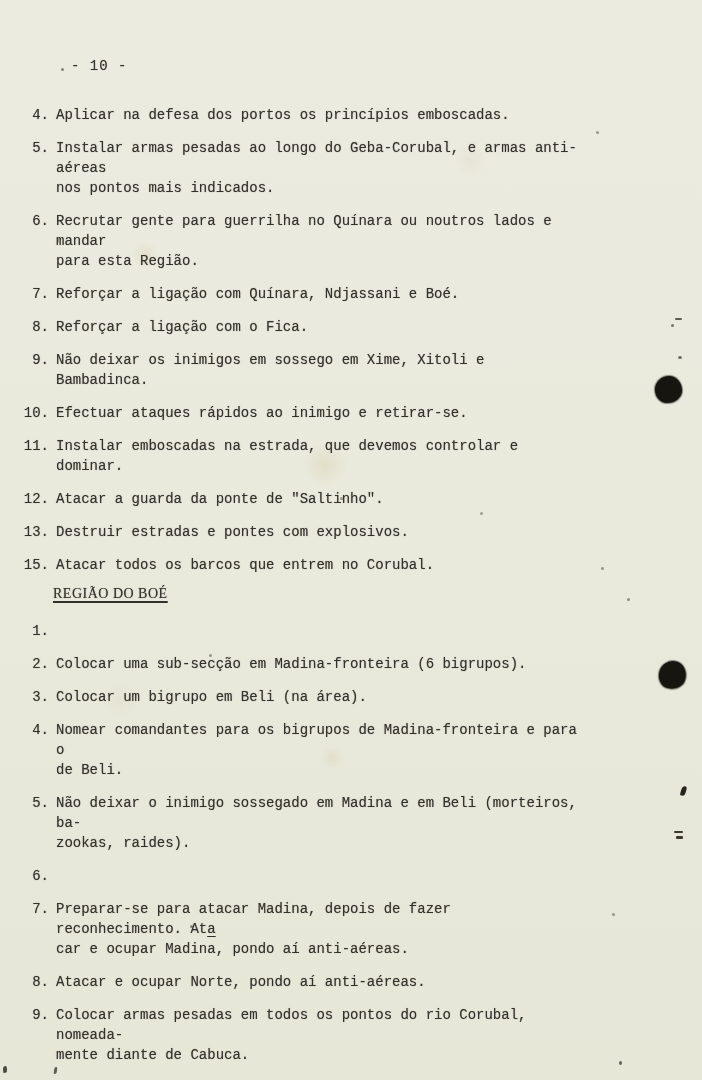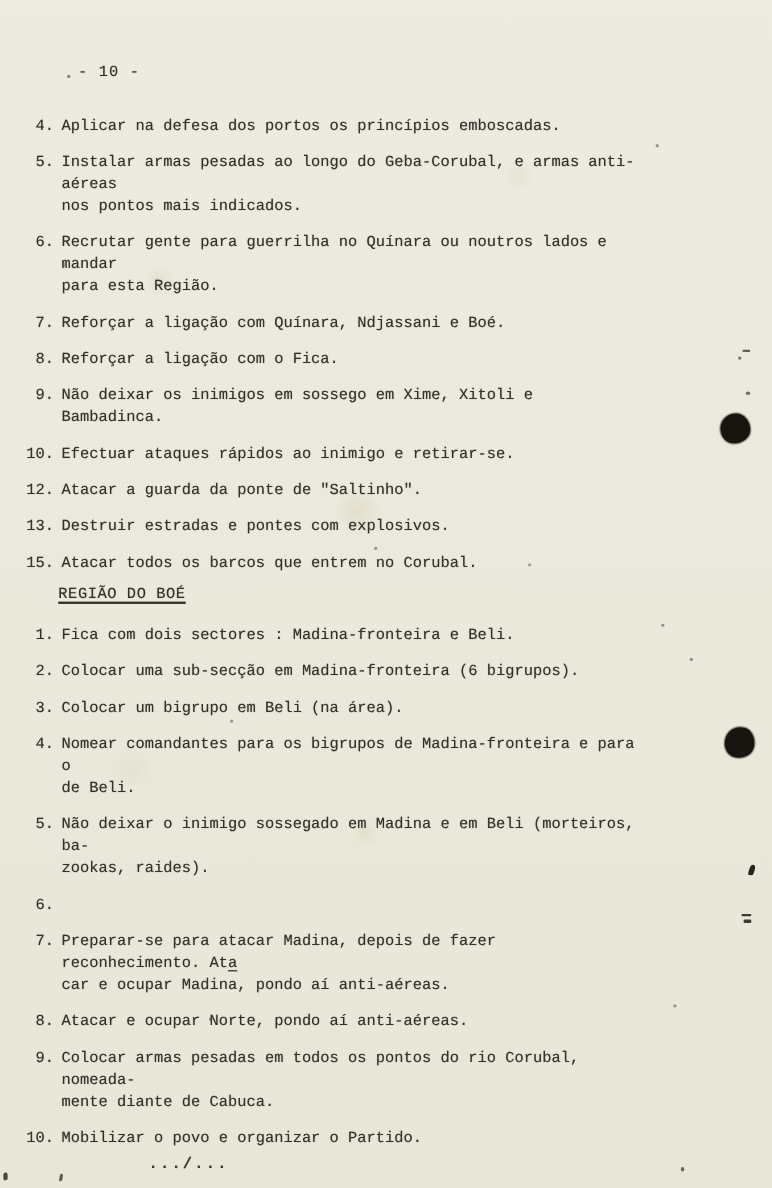--- a/index.html
+++ b/index.html
@@ -26,20 +26,21 @@
   .doc-list{margin:0;padding:0;}
   .item{display:flex;margin-bottom:13px;}
   .num{flex:0 0 49px;text-align:right;white-space:pre;}
   .txt{padding-left:7px;}
   .heading{margin:-4px 0 17px 53px;}
   .heading span{
     text-decoration:underline;
     text-underline-offset:3px;
     text-decoration-thickness:1.5px;
     letter-spacing:.5px;
+    font-family:Liberation Serif, serif;
   }
   .continuation{margin:-9px 0 0 135px;letter-spacing:2px;font-weight:bold;}
   .u-tail{text-decoration:underline;text-underline-offset:3px;}
   .artifact{position:absolute;}
   .blob{background:#17150f;border-radius:52% 48% 56% 44% / 50% 55% 45% 50%;box-shadow:0 0 1px 1px rgba(23,21,15,.5);}
   .speck{background:#45423a;border-radius:50%;}
   .dash{background:#3c3a30;border-radius:1px;}
   .comma{background:#26241d;border-radius:60% 40% 80% 20% / 40% 60% 30% 70%;}
 </style>
 </head>
@@ -72,41 +73,44 @@
         </div>
         <div class="item">
           <span class="num">9.</span>
           <span class="txt">Não deixar os inimigos em sossego em Xime, Xitoli e Bambadinca.</span>
         </div>
         <div class="item">
           <span class="num">10.</span>
           <span class="txt">Efectuar ataques rápidos ao inimigo e retirar-se.</span>
         </div>
         <div class="item">
+          <span class="num">11.</span>
+          <span class="txt">Instalar emboscadas na estrada, que devemos controlar e dominar.</span>
+        </div>
+        <div class="item">
           <span class="num">12.</span>
           <span class="txt">Atacar a guarda da ponte de "Saltinho".</span>
         </div>
         <div class="item">
           <span class="num">13.</span>
           <span class="txt">Destruir estradas e pontes com explosivos.</span>
         </div>
         <div class="item">
           <span class="num">15.</span>
           <span class="txt">Atacar todos os barcos que entrem no Corubal.</span>
         </div>
       </div>
 
     <div class="heading">
       <span>REGIÃO DO BOÉ</span>
     </div>
 
     <div class="doc-list" id="list-b">
         <div class="item">
           <span class="num">1.</span>
-          <span class="txt">Fica com dois sectores : Madina-fronteira e Beli.</span>
         </div>
         <div class="item">
           <span class="num">2.</span>
           <span class="txt">Colocar uma sub-secção em Madina-fronteira (6 bigrupos).</span>
         </div>
         <div class="item">
           <span class="num">3.</span>
           <span class="txt">Colocar um bigrupo em Beli (na área).</span>
         </div>
         <div class="item">

